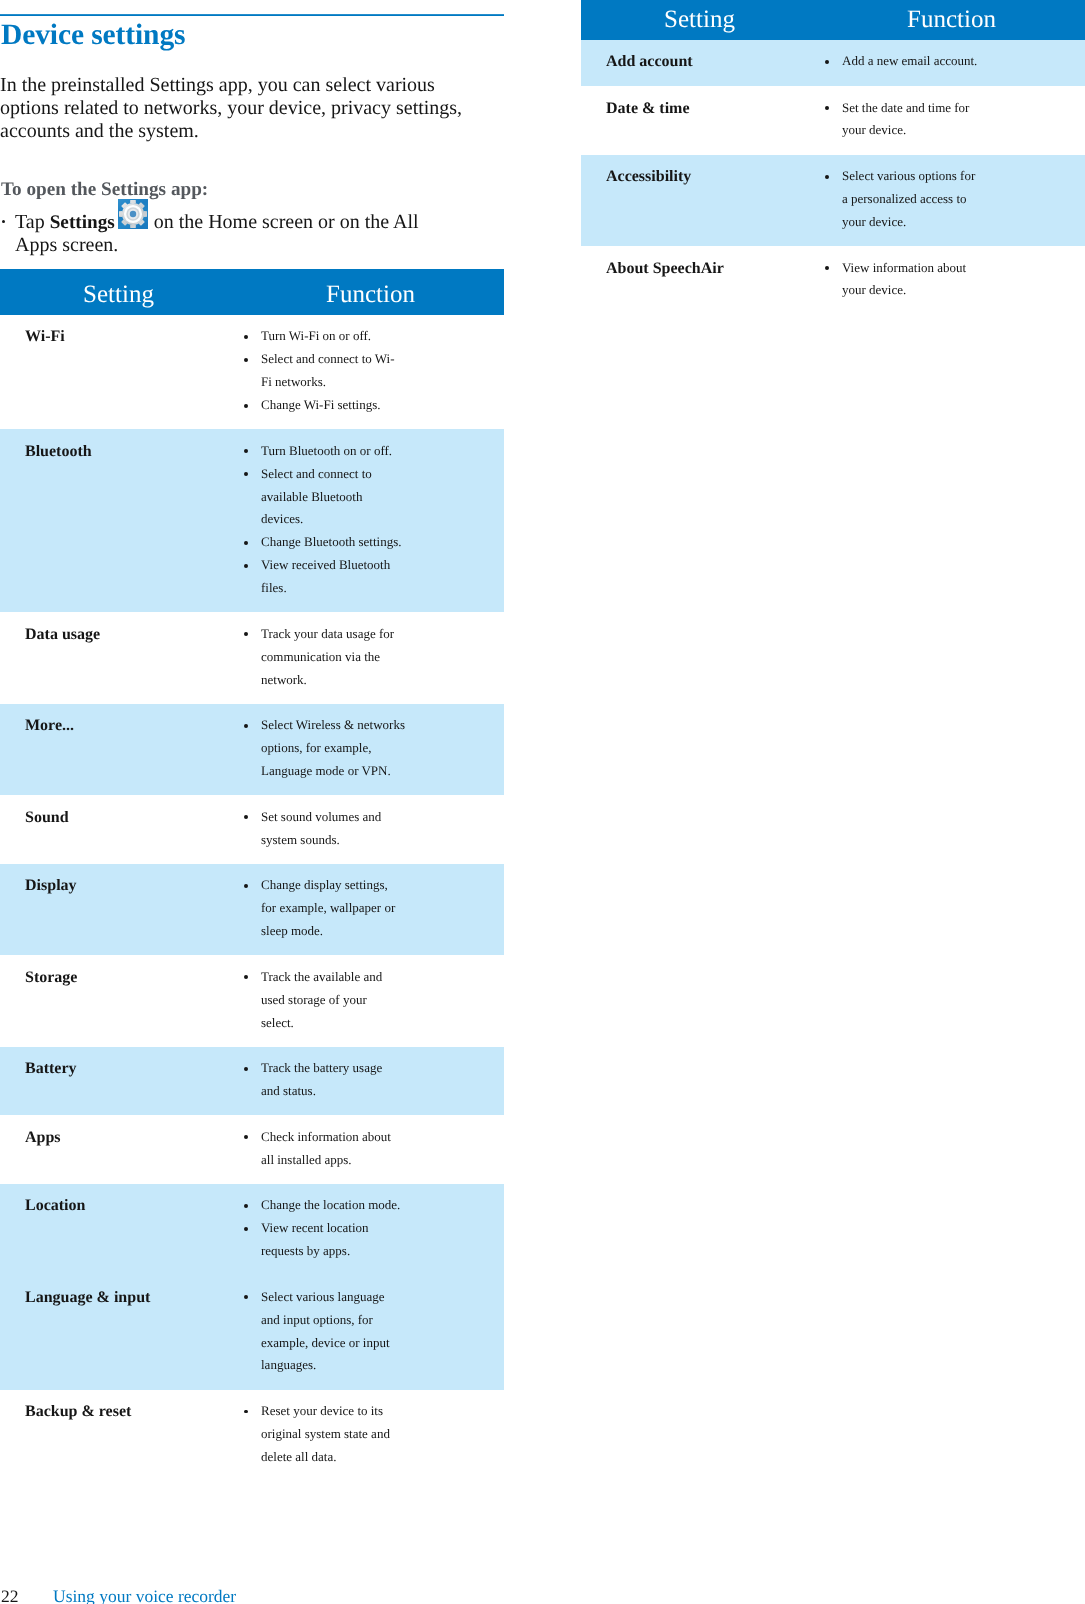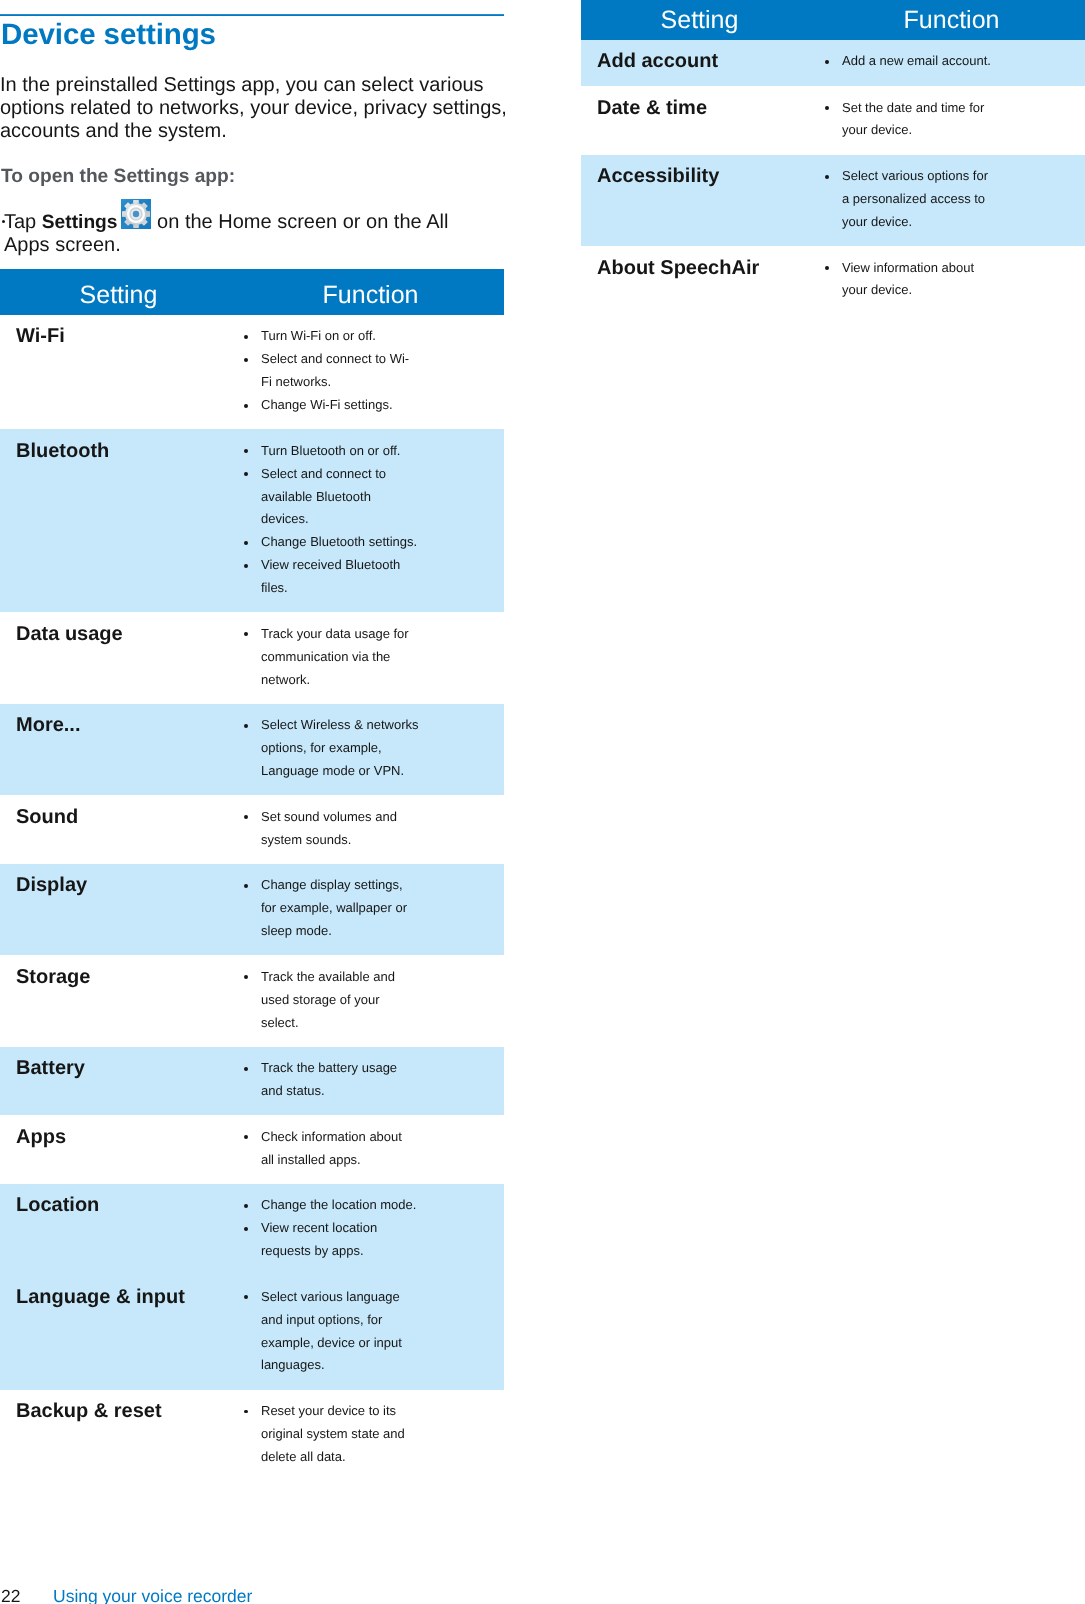--- a/index.html
+++ b/index.html
@@ -1,46 +1,46 @@
 <!DOCTYPE html>
 <html><head>
 <meta charset="utf-8">
 <style>
   html,body{margin:0;padding:0;background:#ffffff;}
   body{width:1085px;height:1604px;font-family:"Liberation Sans",sans-serif;
        -webkit-font-smoothing:antialiased;-moz-osx-font-smoothing:grayscale;text-rendering:geometricPrecision;}
-  .page{position:relative;width:1085px;height:1604px;overflow:hidden;background:#fff;}
+  .page{position:relative;width:1085px;height:1604px;overflow:hidden;background:#fff;font-family:Liberation Serif, serif;}
   .tbl,.title,.intro,.lead,.tapline,.footer{will-change:transform;}
 
   
   .rule{position:absolute;left:0;top:14px;width:504px;height:2px;background:linear-gradient(to bottom,#6fb4de 0%,#0079c2 38%,#0079c2 80%,#9fcde9 100%);}
 
   
   .title{position:absolute;left:1px;top:20px;font-size:29.5px;line-height:30px;
          font-weight:bold;color:#0079c2;white-space:nowrap;letter-spacing:-0.1px;}
   .intro{position:absolute;left:0px;top:74px;width:540px;font-size:20px;
          line-height:23.2px;color:#161616;}
-  .lead{position:absolute;left:1px;top:165px;font-size:19.2px;line-height:23.2px;
+  .lead{position:absolute;left:1px;top:178px;font-size:19.2px;line-height:23.2px;
         font-weight:bold;color:#54585d;white-space:nowrap;}
   .tapline{position:absolute;left:0px;top:211px;width:540px;font-size:20px;
            line-height:23.2px;color:#161616;}
   .tapline .bdot{position:absolute;left:1.8px;top:8.8px;width:3.4px;height:3.4px;border-radius:50%;background:#161616;}
-  .tapline .txt{display:block;margin-left:4px;}
+  .tapline .txt{display:block;margin-left:15px;}
   .tapline b{font-size:19.2px;}
   .gear{display:inline-block;width:34px;height:0;margin:0;position:relative;vertical-align:baseline;overflow:visible;}
   .gear svg{display:block;position:absolute;left:3px;top:-28.8px;filter:blur(0.45px);}
 
   
   .tbl{position:absolute;border-collapse:collapse;table-layout:fixed;}
   .tbl th{background:#0079c2;color:#ffffff;font-weight:normal;font-size:25px;
           line-height:26px;padding:13px 0 7px 0;text-align:center;}
   .tbl td{vertical-align:top;font-size:13px;line-height:22.9px;
           padding:10.4px 0 12.35px 0;color:#161616;}
   .tbl tr.alt td{background:#c6e8fa;}
-  .tbl td.k{font-weight:bold;padding-left:16px;font-size:20px;line-height:23.44px;}
+  .tbl td.k{font-weight:bold;padding-left:25px;font-size:16px;line-height:23.44px;}
   .tbl td.v{padding-left:24px;}
   .tbl td.v .ln{display:block;position:relative;}
   .tbl td.v .d{position:absolute;left:-16.8px;top:9.5px;width:3.9px;height:3.9px;border-radius:50%;background:#161616;}
 
   #tleft{left:0;top:269px;width:504px;}
   #tright{left:581px;top:-6.0px;width:504px;}
 
   
   .footer{position:absolute;left:1px;top:1585.5px;font-size:17.5px;line-height:20px;color:#161616;}
   .footer .pg{display:inline-block;width:52px;}

